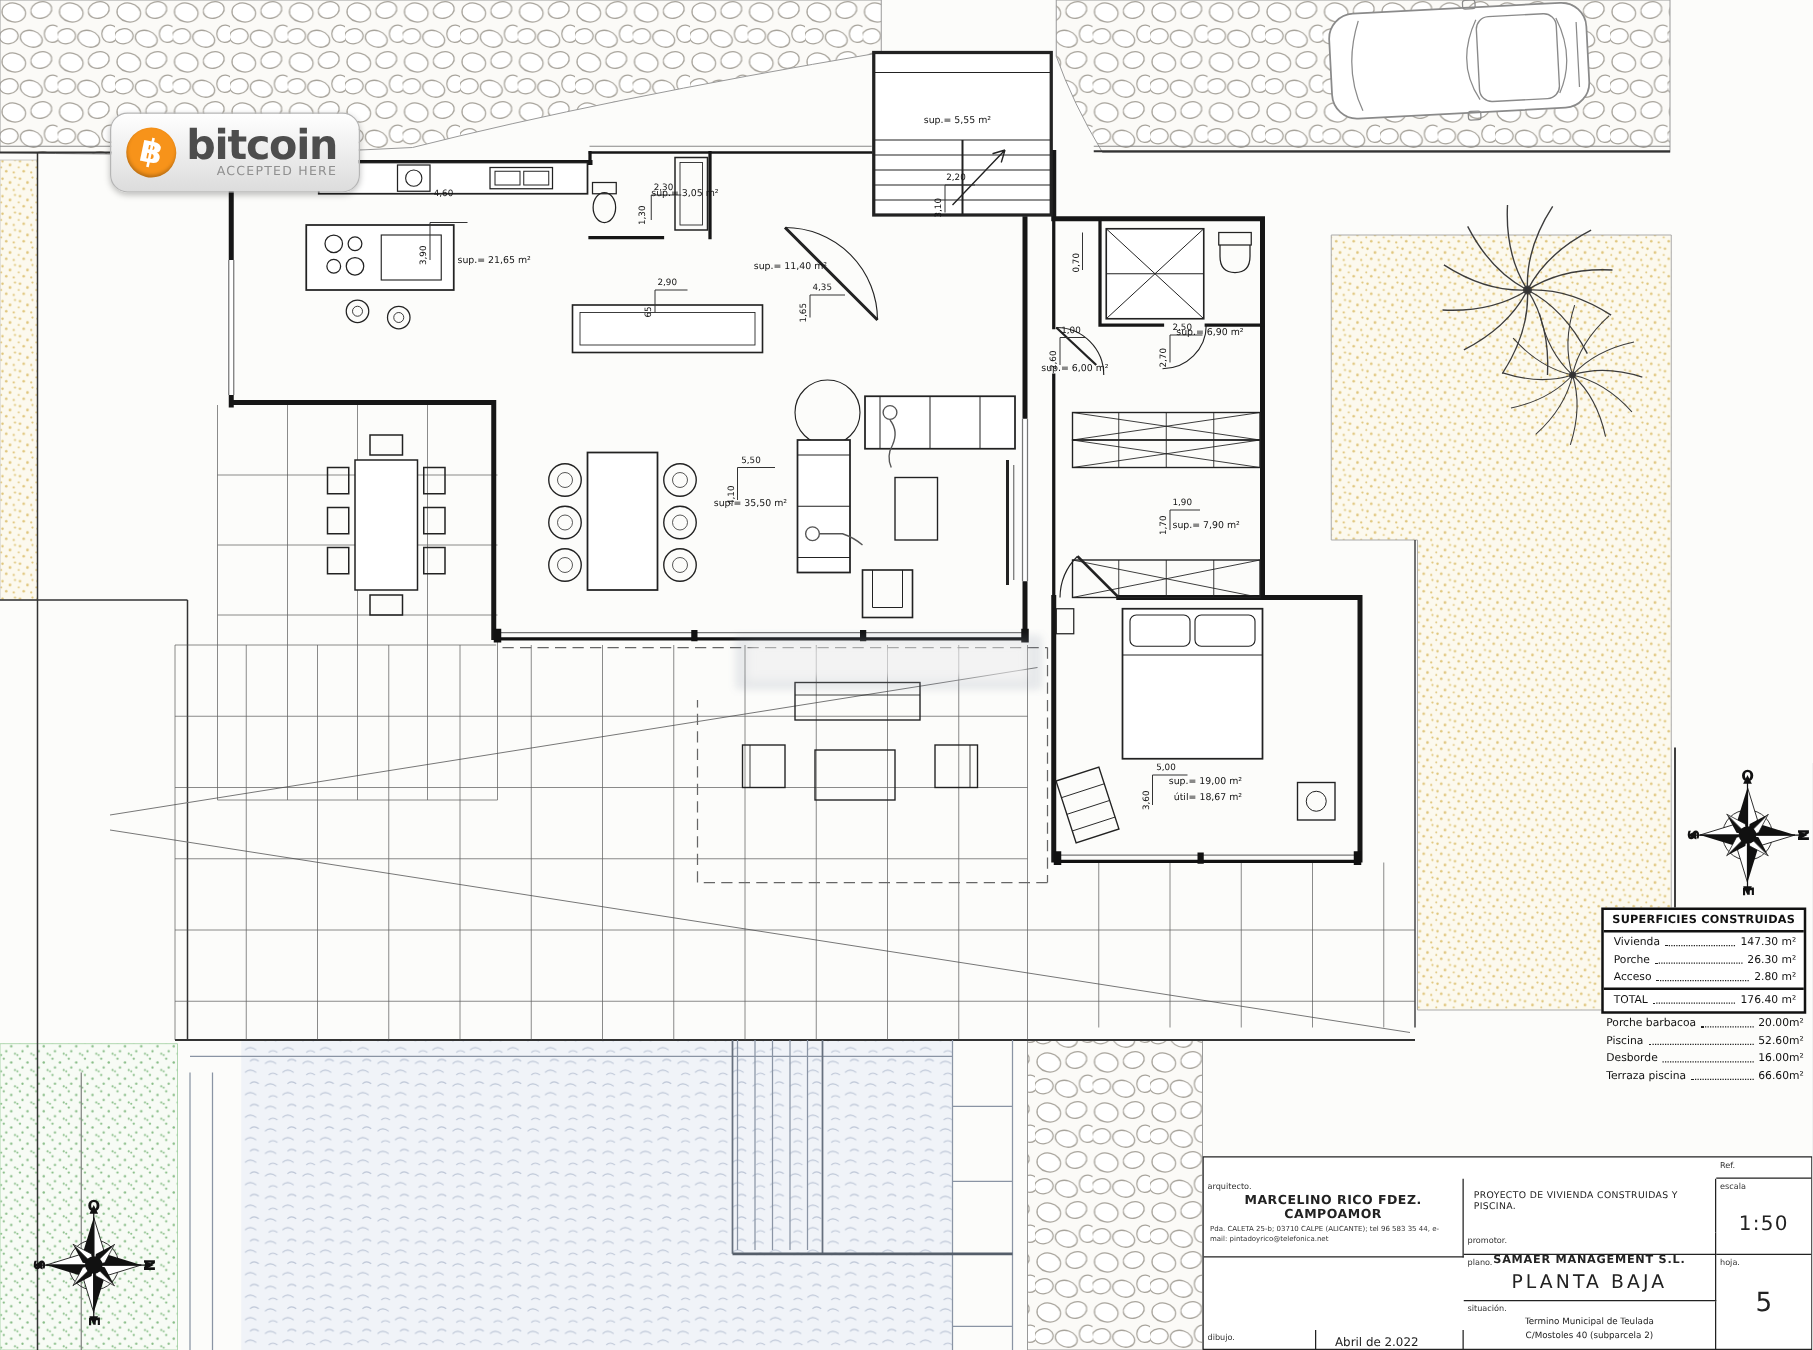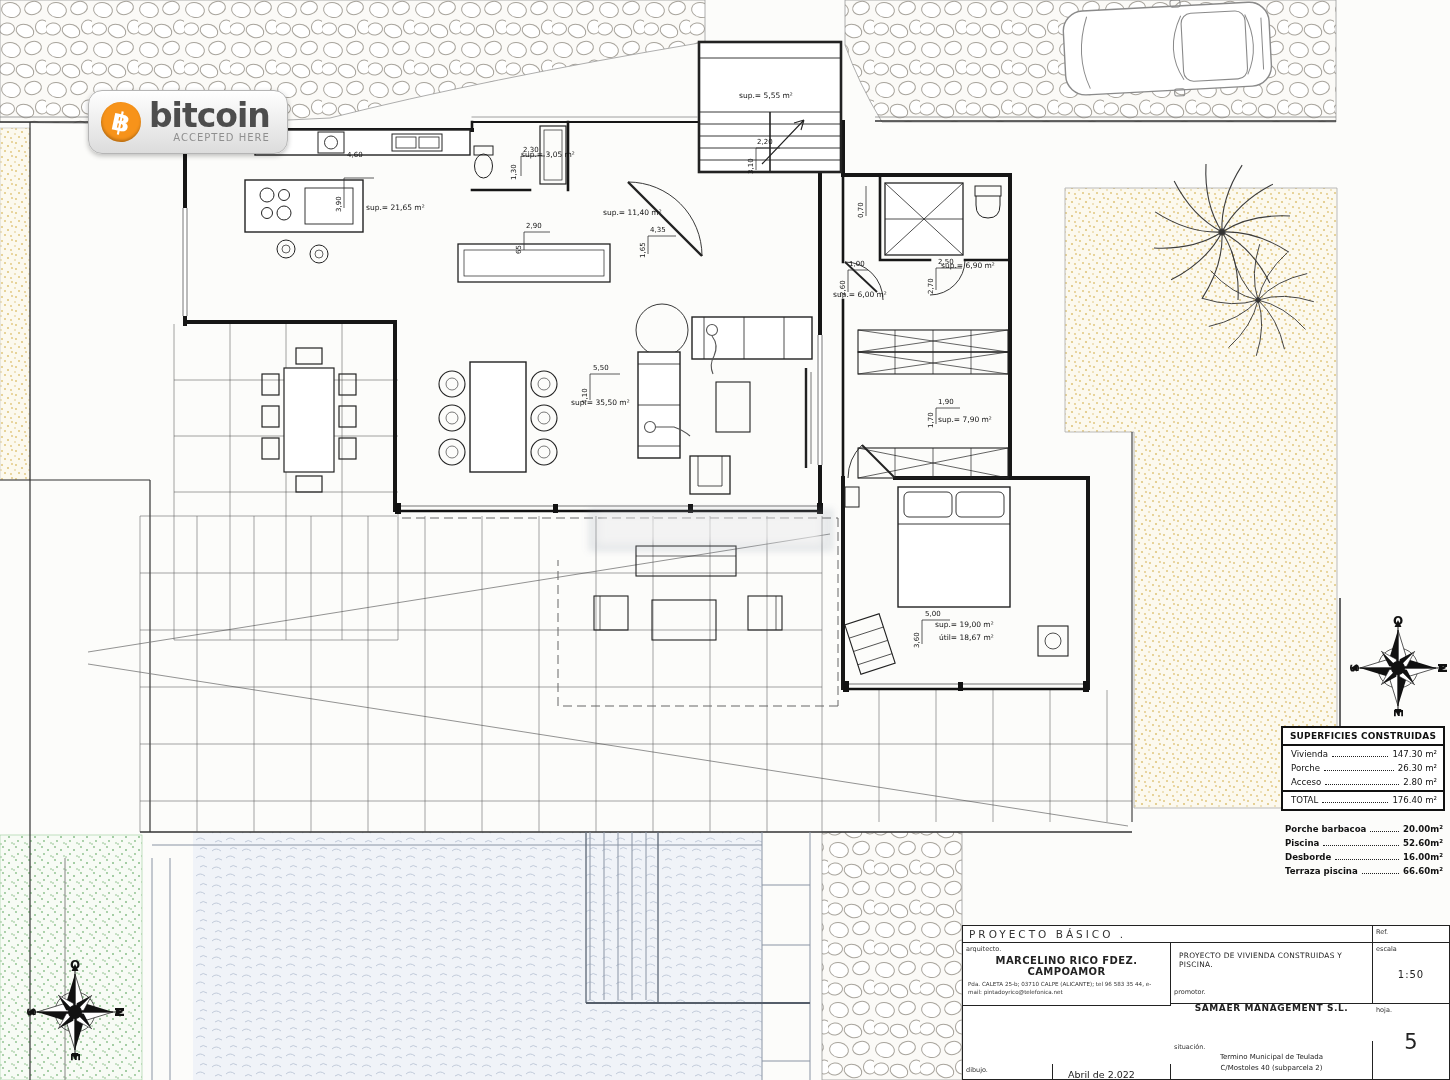--- a/index.html
+++ b/index.html
@@ -25,35 +25,35 @@
   .btc-tag{font-size:10px;color:#8f8f8f;letter-spacing:1px;margin-top:1px;}
   
   .surf{position:absolute;left:1281px;top:726px;width:164px;font-size:8.6px;color:#111;}
   .surf-box{border:2px solid #111;background:#fff;padding:0 0 2px 0;}
   .surf-title{font-weight:bold;font-size:9px;text-align:center;border-bottom:2px solid #111;
        padding:3px 2px;letter-spacing:.2px;}
   .srow{display:flex;padding:2.5px 6px 1.5px 8px;}
   .srow .ldr{flex:1;border-bottom:1.5px dotted #222;margin:0 4px 2px 4px;min-width:14px;}
   .srow .val{white-space:nowrap;}
   .surf-total{border-top:2px solid #111;margin-top:2px;padding-top:3px;padding-bottom:2px;}
-  .extras{margin-top:10px;font-weight:bold;}
+  .extras{}
   .extras .srow{padding:2.5px 2px 1.5px 4px;}
   
   .tblock{position:absolute;left:962px;top:925px;width:488px;height:155px;border:1.6px solid #222;
        box-sizing:border-box;background:#fff;color:#222;}
   .tc{position:absolute;box-sizing:border-box;border-color:#222;border-style:solid;border-width:0;}
   .tc .mini{position:absolute;left:3px;top:2px;font-size:6.5px;color:#333;}
   .tb-header{font-size:10.5px;letter-spacing:3px;color:#333;padding:2px 0 0 6px;}
   .arq-name{text-align:center;font-size:10px;font-weight:bold;letter-spacing:.4px;margin-top:12px;}
   .arq-addr{font-size:5.6px;color:#333;margin:4px 5px 0 5px;line-height:1.35;}
   .mtitle{font-size:7.4px;letter-spacing:.3px;padding:8px 4px 0 8px;}
   .promo-name{text-align:center;font-size:9px;font-weight:bold;letter-spacing:.6px;margin-top:17px;}
   .plano-val{text-align:center;font-size:15px;letter-spacing:2.5px;margin-top:12px;}
   .situ{line-height:1.5;text-align:center;font-size:7px;margin-top:11px;}
-  .escala-val{text-align:center;font-size:10px;margin-top:26px;letter-spacing:1px;}
+  .escala-val{text-align:center;font-size:16px;margin-top:26px;letter-spacing:1px;}
   .hoja-val{text-align:center;font-size:21px;margin-top:26px;}
   .date-val{font-size:9.5px;text-align:left;margin-top:5px;}
   .firm-sig{position:absolute;left:20px;top:6px;}
 </style>
 </head>
 <body>
 
 <div class="canvas">
 
 <svg class="plan-svg" width="1450" height="1080" viewBox="0 0 1450 1080">
@@ -546,40 +546,43 @@
     </div>
     <div class="srow">
       <span>Terraza piscina</span>
       <span class="ldr"></span>
       <span class="val">66.60m²</span>
     </div>
   </div>
 </div>
 
 <div class="tblock">
-  <div class="tc tb-header" style="left:0;top:0;width:410px;height:17px;border-bottom-width:1.5px;border-right-width:1.5px">PROYECTO  BÁSICO  .</div>
   <div class="tc" style="left:410px;top:0;width:76px;height:17px;border-bottom-width:1.5px">
         <span class="mini">Ref.</span>
       </div>
 
   <div class="tc" style="left:0;top:17px;width:208px;height:63px;border-bottom-width:1.5px;border-right-width:1.5px">
     <span class="mini">arquitecto.</span>
     <div class="arq-name">MARCELINO RICO FDEZ. CAMPOAMOR</div>
     <div class="arq-addr">Pda. CALETA 25-b; 03710 CALPE (ALICANTE); tel 96 583 35 44, e-mail: pintadoyrico@telefonica.net</div>
   </div>
 
   <div class="tc" style="left:208px;top:17px;width:202px;height:43px;border-right-width:1.5px">
     <div class="mtitle">PROYECTO DE VIVIENDA CONSTRUIDAS Y PISCINA.</div>
   </div>
   <div class="tc" style="left:208px;top:60px;width:202px;height:18px;border-bottom-width:1.5px;border-right-width:1.5px">
     <span class="mini">promotor.</span>
     <div class="promo-name">SAMAER MANAGEMENT S.L.</div>
   </div>
 
 
+  <div class="tc" style="left:208px;top:78px;width:202px;height:37px;border-bottom-width:1.5px;border-right-width:1.5px">
+    <span class="mini">plano.</span>
+    <div class="plano-val">PLANTA  BAJA</div>
+  </div>
 
   <div class="tc" style="left:208px;top:115px;width:202px;height:40px;border-right-width:1.5px">
     <span class="mini">situación.</span>
     <div class="situ">
       <div>Termino Municipal de Teulada</div>
       <div>C/Mostoles 40 (subparcela 2)</div>
     </div>
   </div>
 
   <div class="tc" style="left:410px;top:17px;width:76px;height:61px;border-bottom-width:1.5px">

